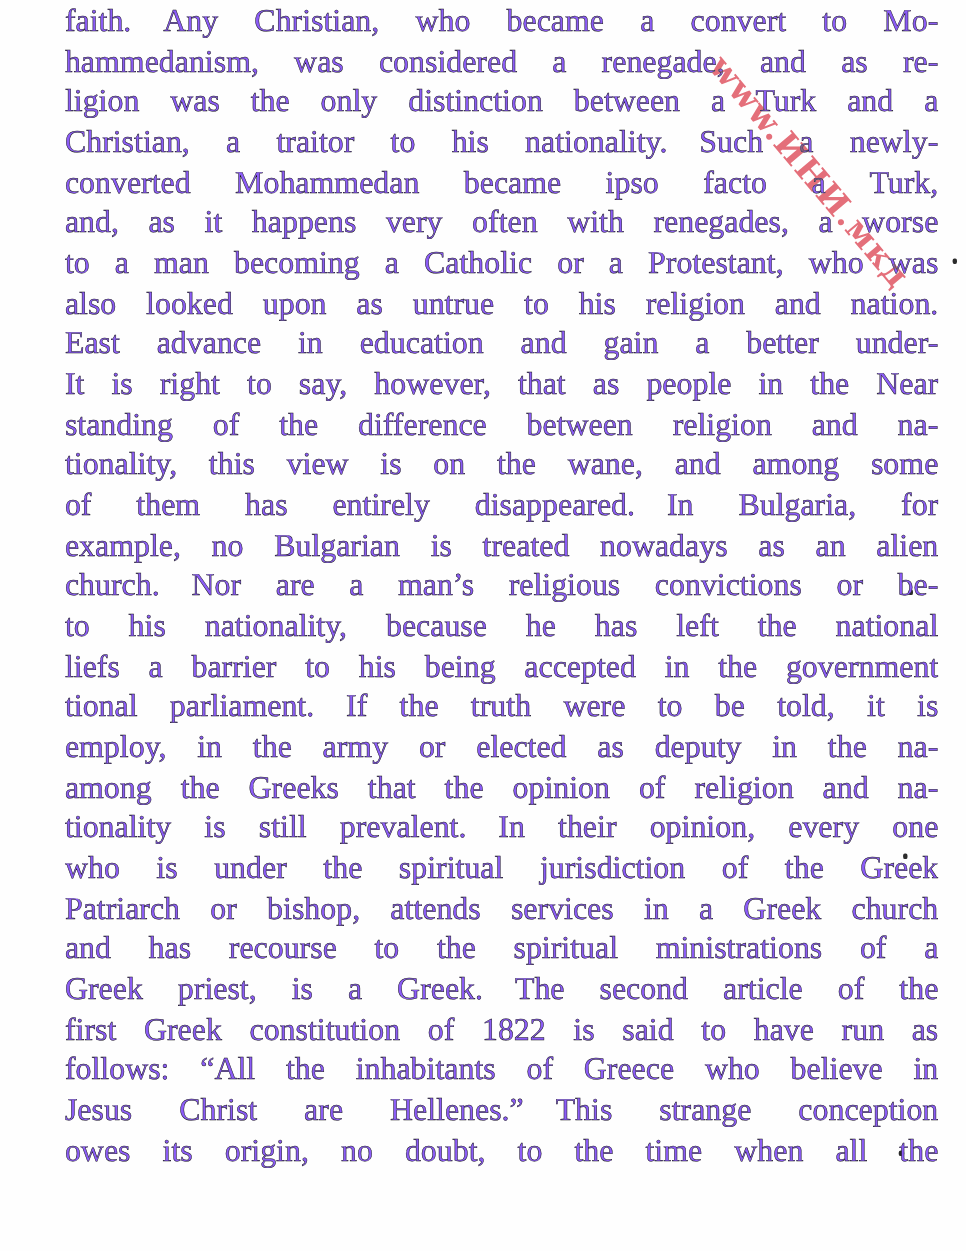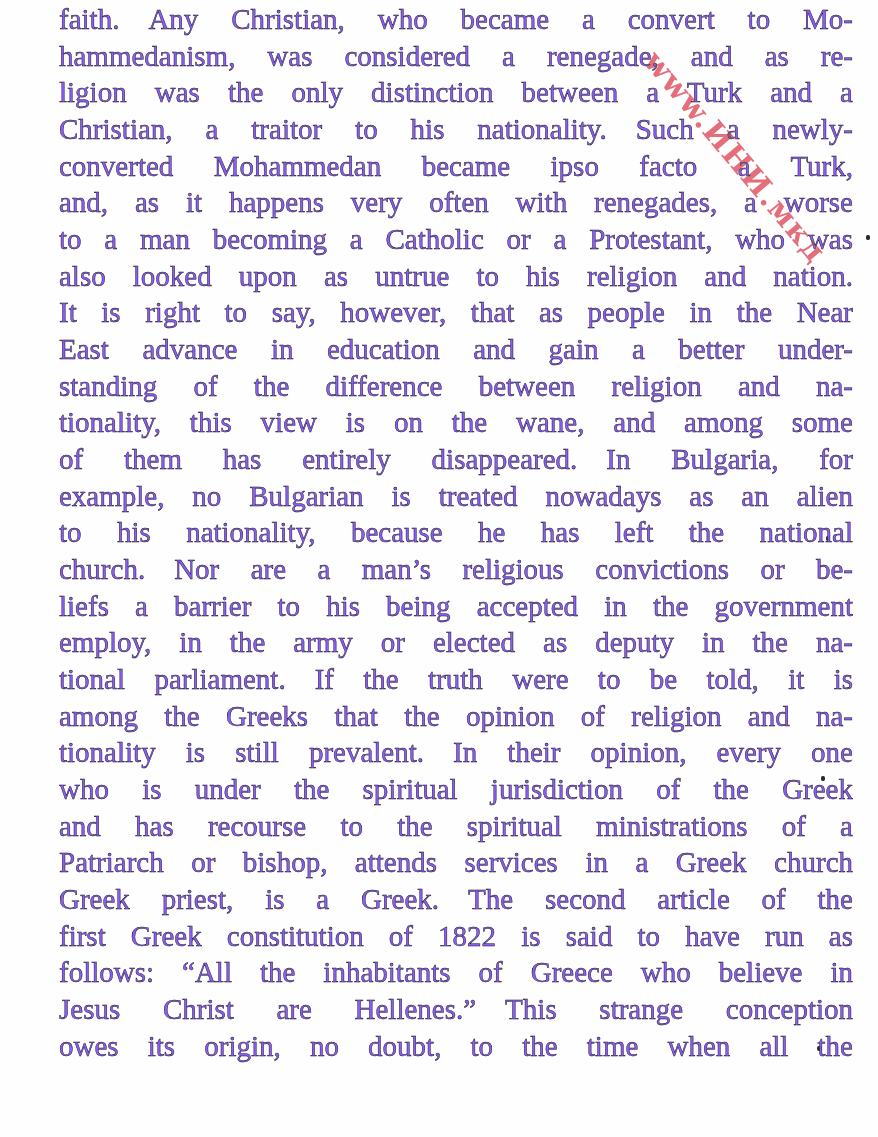--- a/index.html
+++ b/index.html
@@ -62,36 +62,36 @@
 
   <div class="text-column">
     <div class="line">faith. Any Christian, who became a convert to Mo-</div>
     <div class="line">hammedanism, was considered a renegade, and as re-</div>
     <div class="line">ligion was the only distinction between a Turk and a</div>
     <div class="line">Christian, a traitor to his nationality. Such a newly-</div>
     <div class="line"><span>converted Mohammedan became</span> <span class="it">ipso facto</span> <span>a Turk,</span></div>
     <div class="line">and, as it happens very often with renegades, a worse</div>
     <div class="line">to a man becoming a Catholic or a Protestant, who was</div>
     <div class="line">also looked upon as untrue to his religion and nation.</div>
+    <div class="line">East advance in education and gain a better under-</div>
     <div class="line">It is right to say, however, that as people in the Near</div>
-    <div class="line">East advance in education and gain a better under-</div>
     <div class="line">standing of the difference between religion and na-</div>
     <div class="line">tionality, this view is on the wane, and among some</div>
     <div class="line">of them has entirely disappeared. In Bulgaria, for</div>
     <div class="line">example, no Bulgarian is treated nowadays as an alien</div>
+    <div class="line">church. Nor are a man’s religious convictions or be-</div>
     <div class="line">to his nationality, because he has left the national</div>
-    <div class="line">church. Nor are a man’s religious convictions or be-</div>
     <div class="line">liefs a barrier to his being accepted in the government</div>
+    <div class="line">tional parliament. If the truth were to be told, it is</div>
     <div class="line">employ, in the army or elected as deputy in the na-</div>
-    <div class="line">tional parliament. If the truth were to be told, it is</div>
     <div class="line">among the Greeks that the opinion of religion and na-</div>
     <div class="line">tionality is still prevalent. In their opinion, every one</div>
     <div class="line">who is under the spiritual jurisdiction of the Greek</div>
+    <div class="line">Patriarch or bishop, attends services in a Greek church</div>
     <div class="line">and has recourse to the spiritual ministrations of a</div>
-    <div class="line">Patriarch or bishop, attends services in a Greek church</div>
     <div class="line">Greek priest, is a Greek. The second article of the</div>
     <div class="line">first Greek constitution of 1822 is said to have run as</div>
     <div class="line">follows: “All the inhabitants of Greece who believe in</div>
     <div class="line">Jesus Christ are Hellenes.” This strange conception</div>
     <div class="line">owes its origin, no doubt, to the time when all the</div>
   </div>
 
   <div class="speck" style="left:866px; top:235px; width:4px; height:5px;"></div>
   <div class="speck" style="left:826px; top:536px; width:4px; height:5px;"></div>
   <div class="speck" style="left:821px; top:776px; width:4px; height:5px;"></div>

